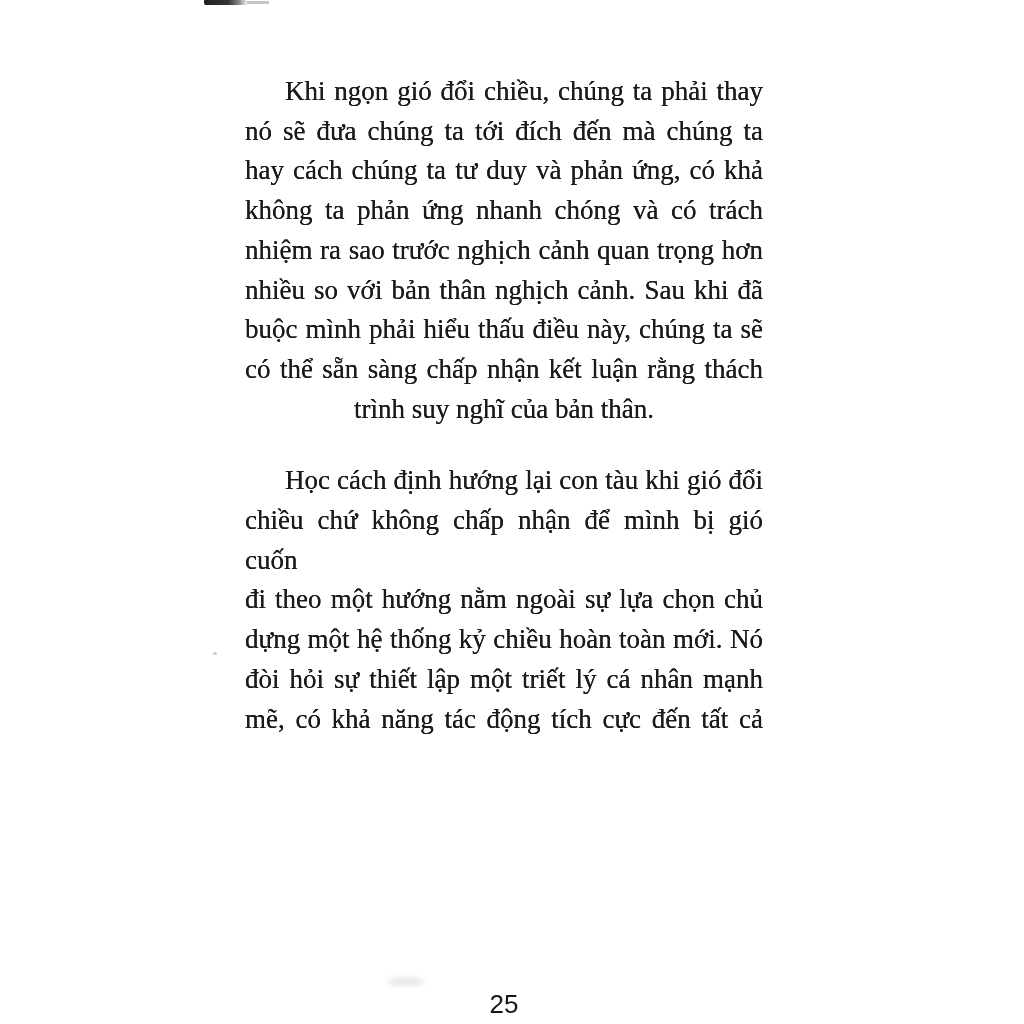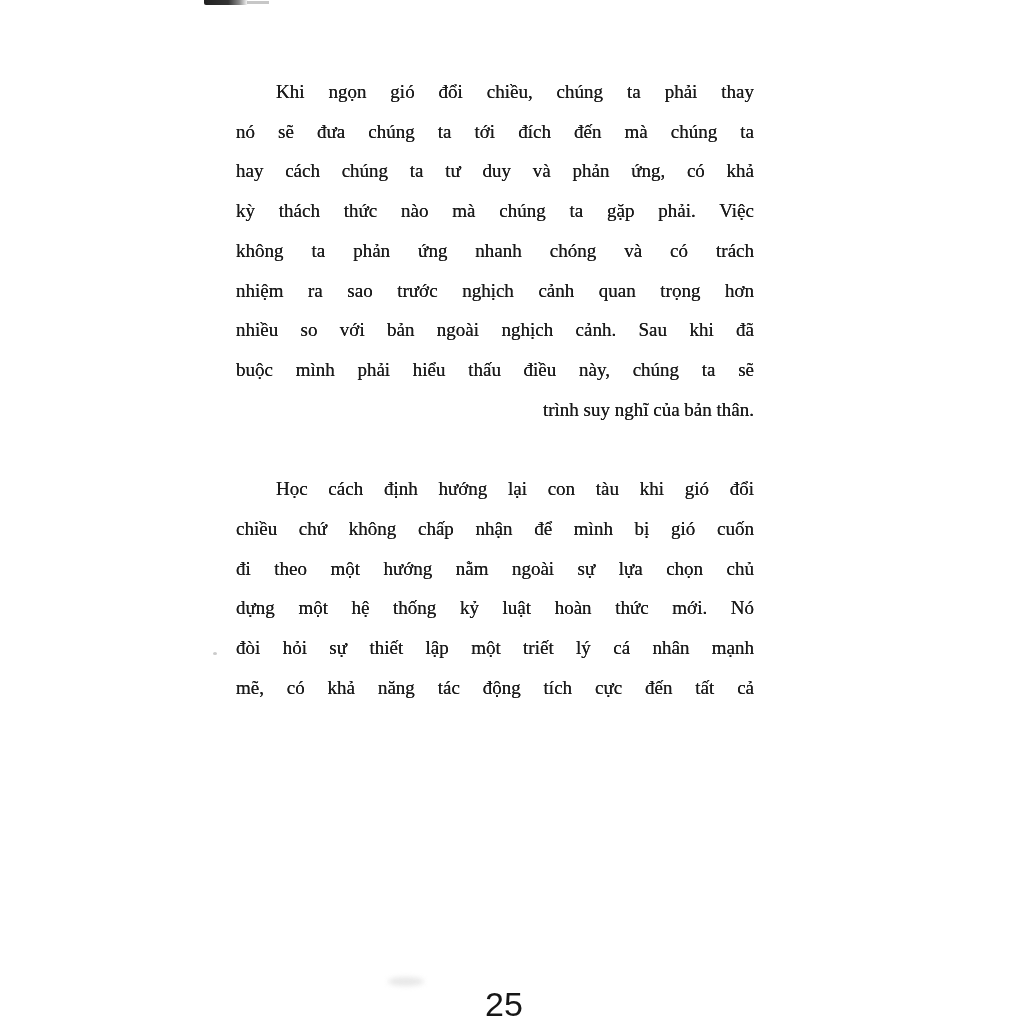--- a/index.html
+++ b/index.html
@@ -13,48 +13,48 @@
     height: 1024px;
     background: var(--paper, #ffffff);
     overflow: hidden;
     font-family: "Liberation Serif", "DejaVu Serif", serif;
     color: var(--ink, #1b1b1b);
   }
 
   
   .text-block {
     position: absolute;
-    left: 236px;
+    left: 245px;
     top: 72px;
     width: 518px;
-    font-size: 19px;
+    font-size: 27px;
     line-height: 39.7px;
     text-shadow: 0 0 0.6px currentColor; 
   }
-  .para + .para { margin-top: 40px; }
+  .para + .para { margin-top: 32px; }
   .line {
     text-align: justify;
     text-align-last: justify;
     white-space: normal;
   }
   .para > .line:first-child { text-indent: 40px; }
   .line.no-justify {
-    text-align: right;
+    text-align: center;
     text-align-last: auto;
   }
 
   
   .page-number {
     position: absolute;
     left: 245px;
     top: 989px;
     width: 518px;
     text-align: center;
     font-family: "Liberation Sans", "DejaVu Sans", sans-serif;
-    font-size: 34px;
+    font-size: 26px;
     line-height: 30px;
     color: #161616;
   }
 
   
   .artifact { position: absolute; pointer-events: none; }
   .smudge-top {
     left: 204px; top: 0;
     width: 44px; height: 5px;
     background: linear-gradient(90deg, #222 0%, #333 55%, #8a8a8a 80%, rgba(160,160,160,0) 100%);
@@ -91,31 +91,31 @@
   <div class="artifact smudge-top"></div>
   <div class="artifact smudge-top-tail"></div>
   <div class="artifact speck-left"></div>
   <div class="artifact speck-bottom"></div>
 
   <div class="text-block">
       <div class="para">
         <div class="line">Khi ngọn gió đổi chiều, chúng ta phải thay</div>
         <div class="line">nó sẽ đưa chúng ta tới đích đến mà chúng ta</div>
         <div class="line">hay cách chúng ta tư duy và phản ứng, có khả</div>
-        <div class="line">kỳ thách thức nào mà chúng ta gặp phải. Việc</div>
         <div class="line">không ta phản ứng nhanh chóng và có trách</div>
         <div class="line">nhiệm ra sao trước nghịch cảnh quan trọng hơn</div>
-        <div class="line">nhiều so với bản ngoài nghịch cảnh. Sau khi đã</div>
+        <div class="line">nhiều so với bản thân nghịch cảnh. Sau khi đã</div>
         <div class="line">buộc mình phải hiểu thấu điều này, chúng ta sẽ</div>
+        <div class="line">có thể sẵn sàng chấp nhận kết luận rằng thách</div>
         <div class="line no-justify">trình suy nghĩ của bản thân.</div>
       </div>
       <div class="para">
         <div class="line">Học cách định hướng lại con tàu khi gió đổi</div>
         <div class="line">chiều chứ không chấp nhận để mình bị gió cuốn</div>
         <div class="line">đi theo một hướng nằm ngoài sự lựa chọn chủ</div>
-        <div class="line">dựng một hệ thống kỷ luật hoàn thức mới. Nó</div>
+        <div class="line">dựng một hệ thống kỷ chiều hoàn toàn mới. Nó</div>
         <div class="line">đòi hỏi sự thiết lập một triết lý cá nhân mạnh</div>
         <div class="line">mẽ, có khả năng tác động tích cực đến tất cả</div>
       </div>
     </div>
 
   <div class="page-number">25</div>
 </div>
 
 </body></html>

